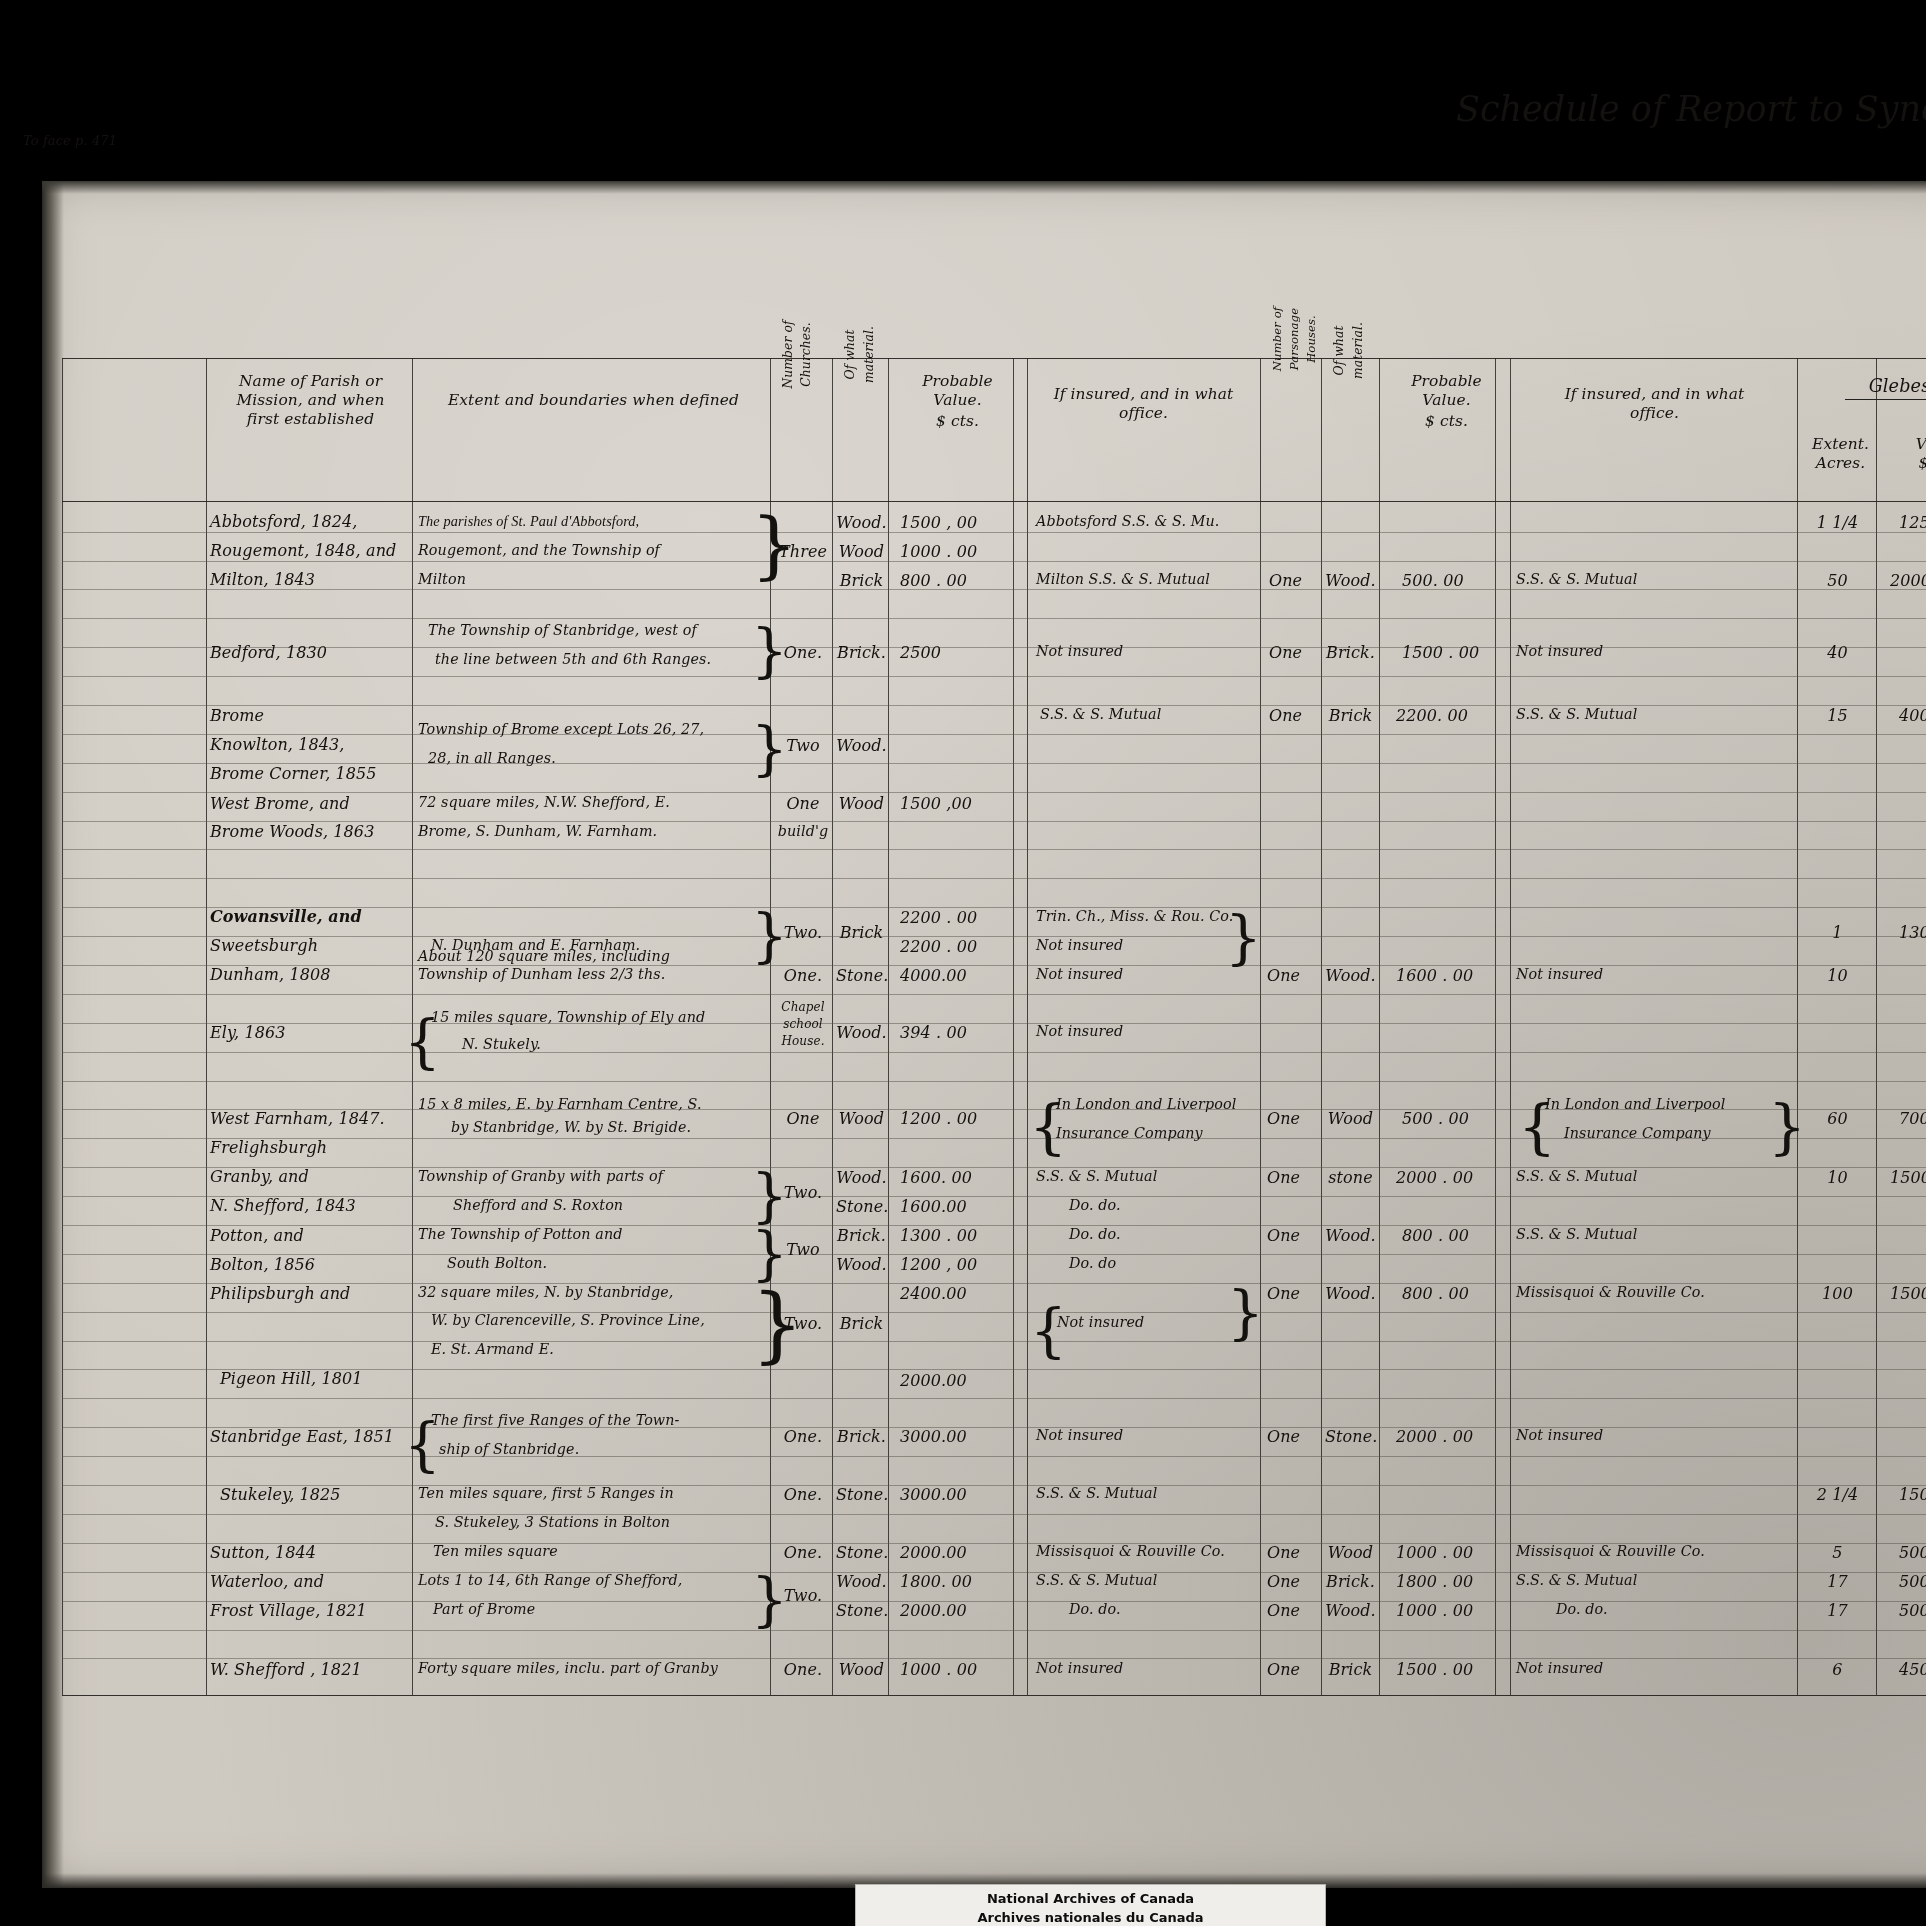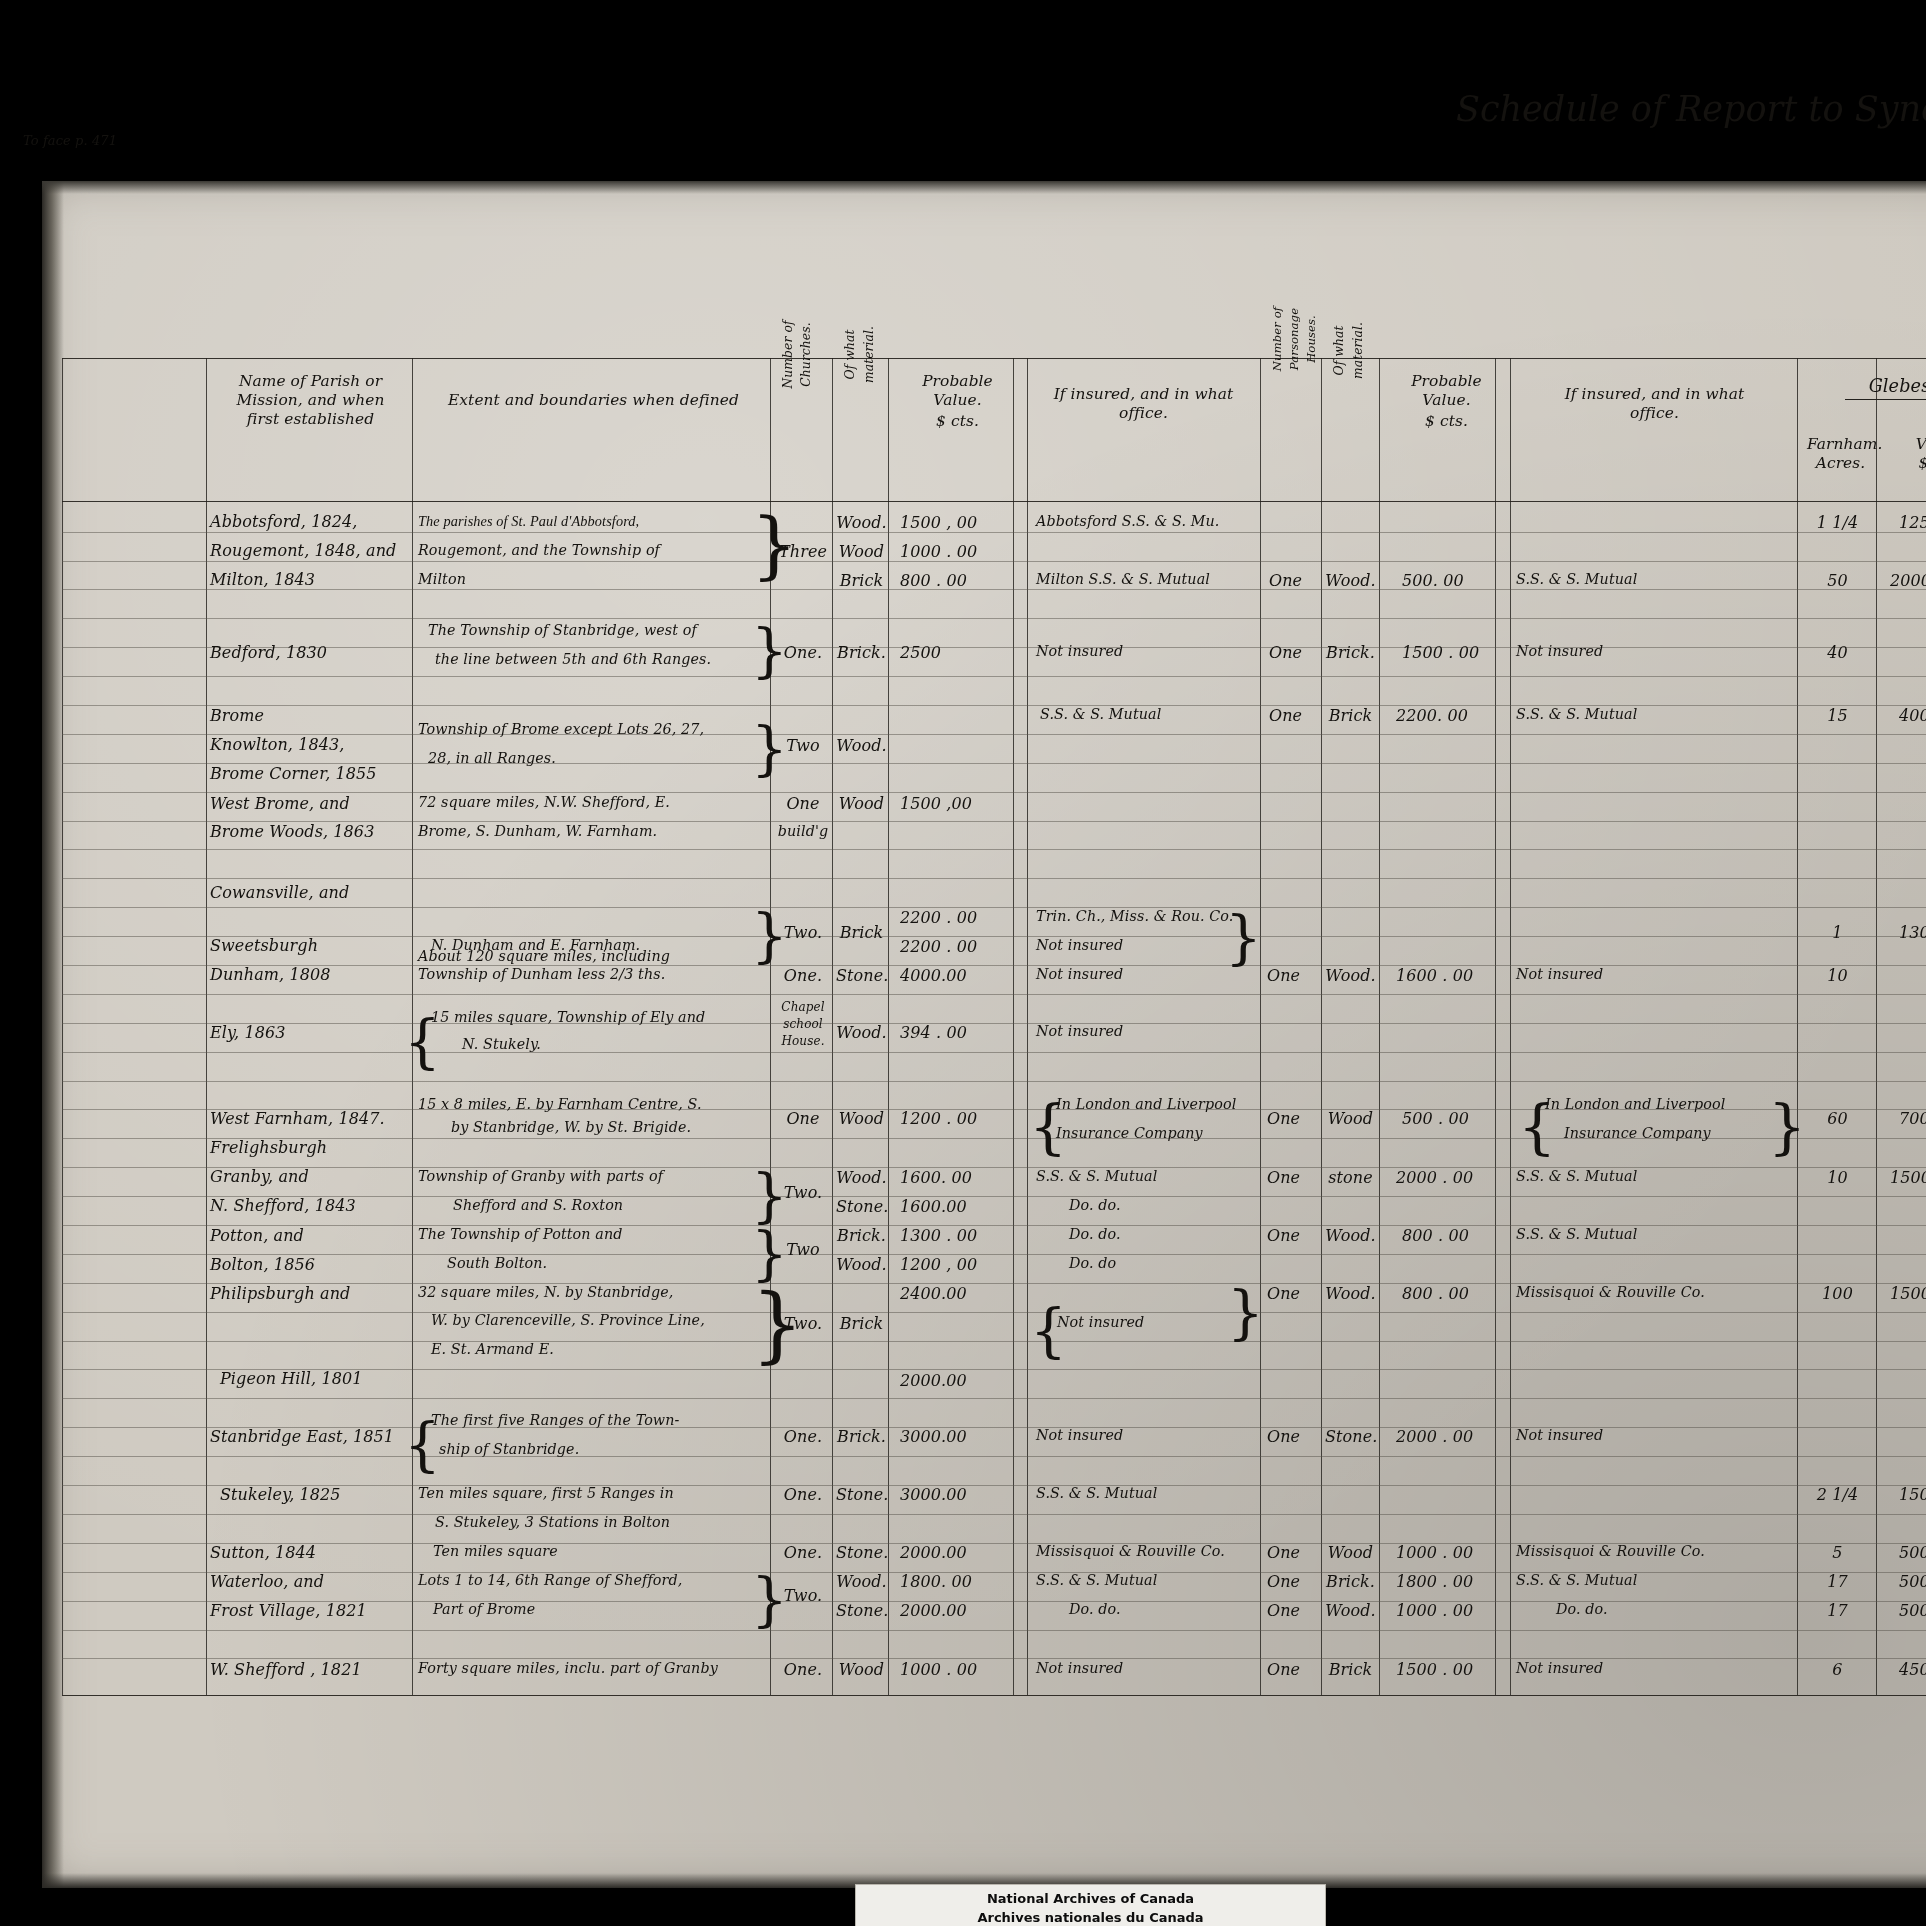--- a/index.html
+++ b/index.html
@@ -289,21 +289,21 @@
 
   <div class="colhead hand" style="left:1516px; top:385px; width:277px;">
     <div>If insured, and in what</div>
     <div>office.</div>
   </div>
 
   <div class="colhead hand" style="left:1803px; top:376px; width:193px; font-size:17.7px;">Glebes</div>
   <div class="underline-col" style="left:1845px; top:399px; width:104px;"></div>
 
   <div class="colhead hand" style="left:1807px; top:435px; width:67px;">
-    <div>Farnham.</div>
+    <div>Extent.</div>
     <div>Acres.</div>
   </div>
   <div class="colhead hand" style="left:1882px; top:435px; width:116px;">
     <div>Value.</div>
     <div>$      cts.</div>
   </div>
 
   <div class="cell hand" style="left:210px; top:512px;">Abbotsford, 1824,</div>
   <div class="cell hand" style="left:210px; top:541px;">Rougemont, 1848, and</div>
   <div class="cell hand" style="left:210px; top:570px;">Milton, 1843</div>
@@ -361,21 +361,21 @@
 
   <div class="cell hand" style="left:210px; top:794px;">West Brome, and</div>
   <div class="cell hand" style="left:210px; top:822px;">Brome Woods, 1863</div>
   <div class="cell hand sm" style="left:418px; top:794px;">72 square miles, N.W. Shefford, E.</div>
   <div class="cell hand sm" style="left:418px; top:823px;">Brome, S. Dunham, W. Farnham.</div>
   <div class="cell hand c" style="left:774px; top:794px; width:58px;">One</div>
   <div class="cell hand c sm" style="left:772px; top:823px; width:62px;">build'g</div>
   <div class="cell hand c" style="left:836px; top:794px; width:51px;">Wood</div>
   <div class="cell hand" style="left:900px; top:794px;">1500 ,00</div>
 
-  <div class="cell hand" style="left:210px; top:883px;">Cowansville, and</div>
+  <div class="cell hand" style="left:210px; top:907px;font-weight:bold;">Cowansville, and</div>
   <div class="cell hand" style="left:210px; top:936px;">Sweetsburgh</div>
   <div class="cell hand sm" style="left:418px; top:908px;margin-top:40px;">About 120 square miles, including</div>
   <div class="cell hand sm" style="left:431px; top:937px;">N. Dunham and E. Farnham.</div>
   <div class="brace" style="left:751px; top:907px; font-size:58px;">}</div>
   <div class="cell hand c" style="left:774px; top:923px; width:58px;">Two.</div>
   <div class="cell hand c" style="left:836px; top:923px; width:51px;">Brick</div>
   <div class="cell hand" style="left:900px; top:908px;">2200 . 00</div>
   <div class="cell hand" style="left:900px; top:937px;">2200 . 00</div>
   <div class="cell hand sm" style="left:1036px; top:908px;">Trin. Ch., Miss. &amp; Rou. Co.</div>
   <div class="cell hand sm" style="left:1036px; top:937px;">Not insured</div>

